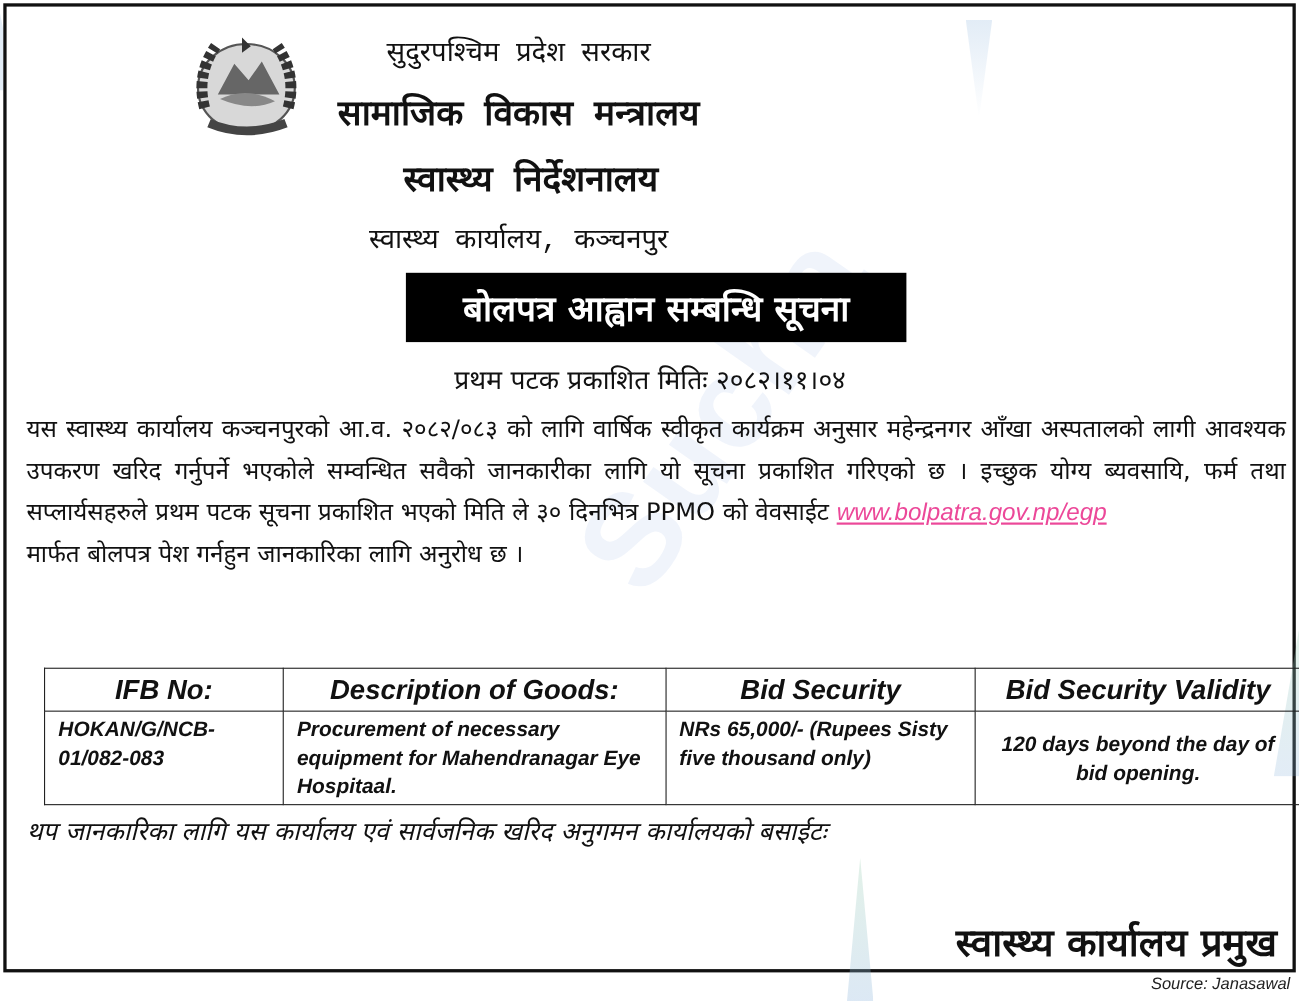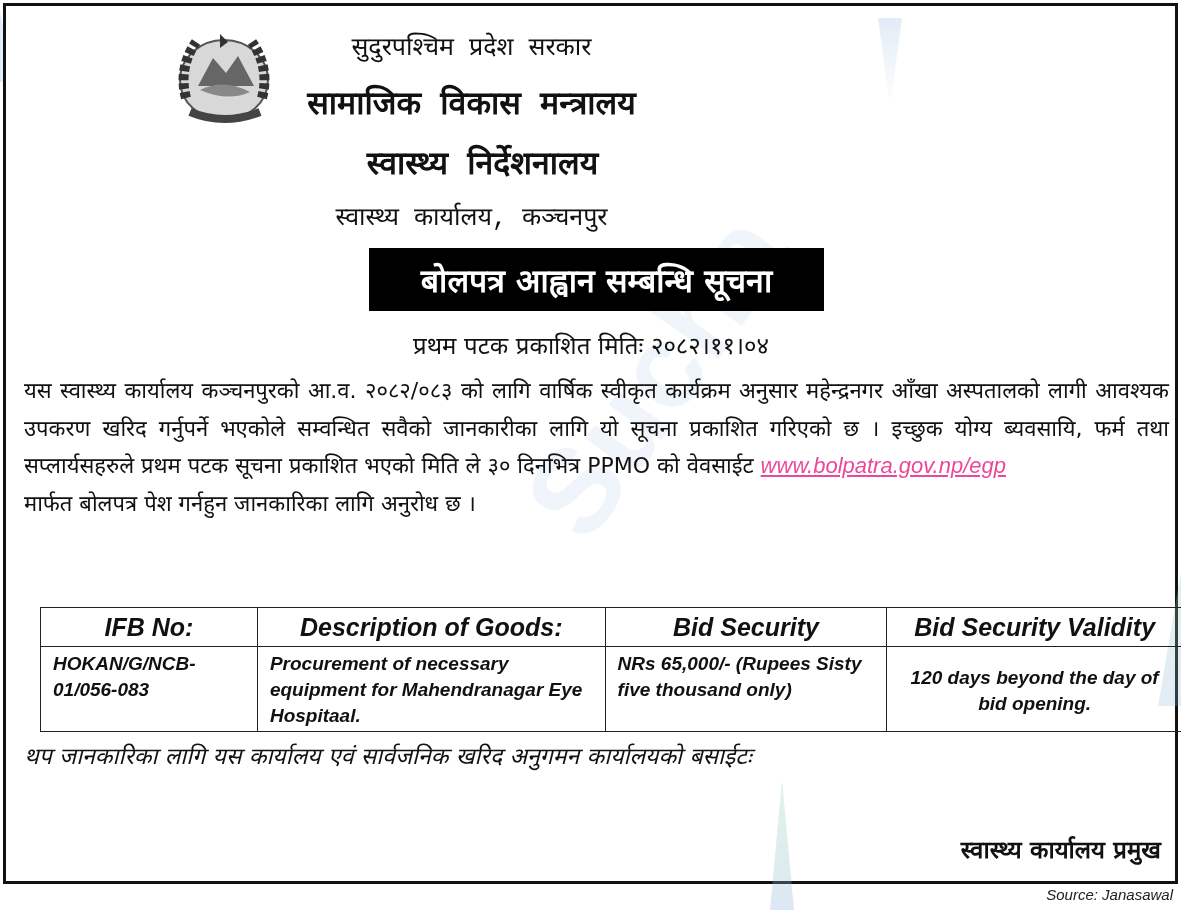--- a/index.html
+++ b/index.html
@@ -26,21 +26,21 @@
 
   table.ifb { position: absolute; left: 34px; top: 601px; width: 1143px; border-collapse: collapse; font-family: "Liberation Sans", sans-serif; font-style: italic; }
   table.ifb th, table.ifb td { border: 1.5px solid #222; padding: 0 12px; vertical-align: top; }
   table.ifb th { font-size: 25px; font-weight: bold; height: 38px; text-align: center; vertical-align: middle; }
   table.ifb td { font-size: 19px; font-weight: bold; line-height: 26px; padding-top: 4px; height: 80px; }
   table.ifb td.center { text-align: center; vertical-align: middle; }
   .c1 { width: 192px; } .c2 { width: 323px; } .c3 { width: 257px; } .c4 { width: 271px; }
 
   .footer1 { position: absolute; left: 18px; top: 733px; font-size: 23px; font-style: italic; font-family: "DejaVu Sans", sans-serif; }
   .footer2 { position: absolute; left: 20px; top: 785px; font-size: 23px; font-style: italic; font-family: "DejaVu Sans", sans-serif; }
-  .sign { position: absolute; right: 14px; top: 826px; font-size: 24px; font-weight: bold; font-family: "DejaVu Serif", serif; }
+  .sign { position: absolute; right: 14px; top: 826px; font-size: 35px; font-weight: bold; font-family: "DejaVu Serif", serif; }
   .source { position: absolute; right: 8px; top: 886px; font-size: 15px; font-style: italic; color: #222; font-family: "Liberation Sans", sans-serif; }
 </style>
 </head>
 <body>
 
 <div class="watermark wm-shard1"></div>
 
 <div class="notice">
   <div class="watermark wm-text">Sucha</div>
   <div class="watermark wm-shard2"></div>
@@ -79,21 +79,21 @@
     <thead>
       <tr>
         <th class="c1">IFB No:</th>
         <th class="c2">Description of Goods:</th>
         <th class="c3">Bid Security</th>
         <th class="c4">Bid Security Validity</th>
       </tr>
     </thead>
     <tbody>
       <tr>
-        <td>HOKAN/G/NCB-01/056-083</td>
+        <td>HOKAN/G/NCB-01/082-083</td>
         <td>Procurement  of necessary equipment for Mahendranagar Eye Hospitaal.</td>
         <td>NRs 65,000/- (Rupees Sisty five thousand only)</td>
         <td class="center">120 days beyond the day of bid opening.</td>
       </tr>
     </tbody>
   </table>
 
   <div class="footer1">थप जानकारिका लागि यस कार्यालय एवं सार्वजनिक खरिद अनुगमन कार्यालयको बसाईटः</div>
 
   <div class="sign">स्वास्थ्य कार्यालय प्रमुख</div>

